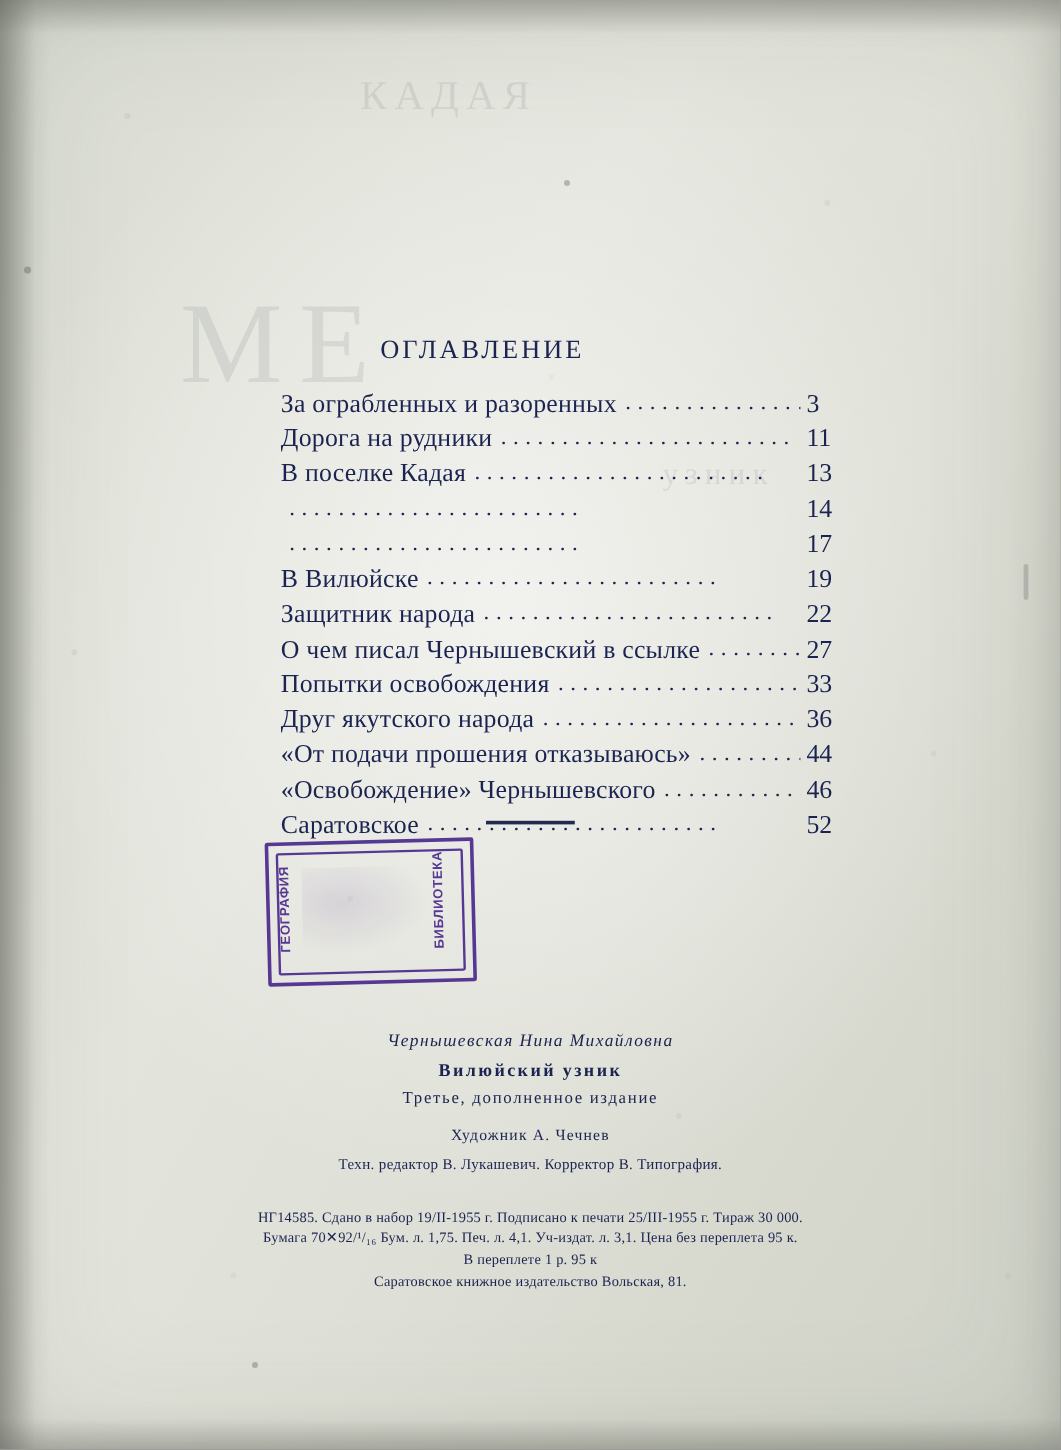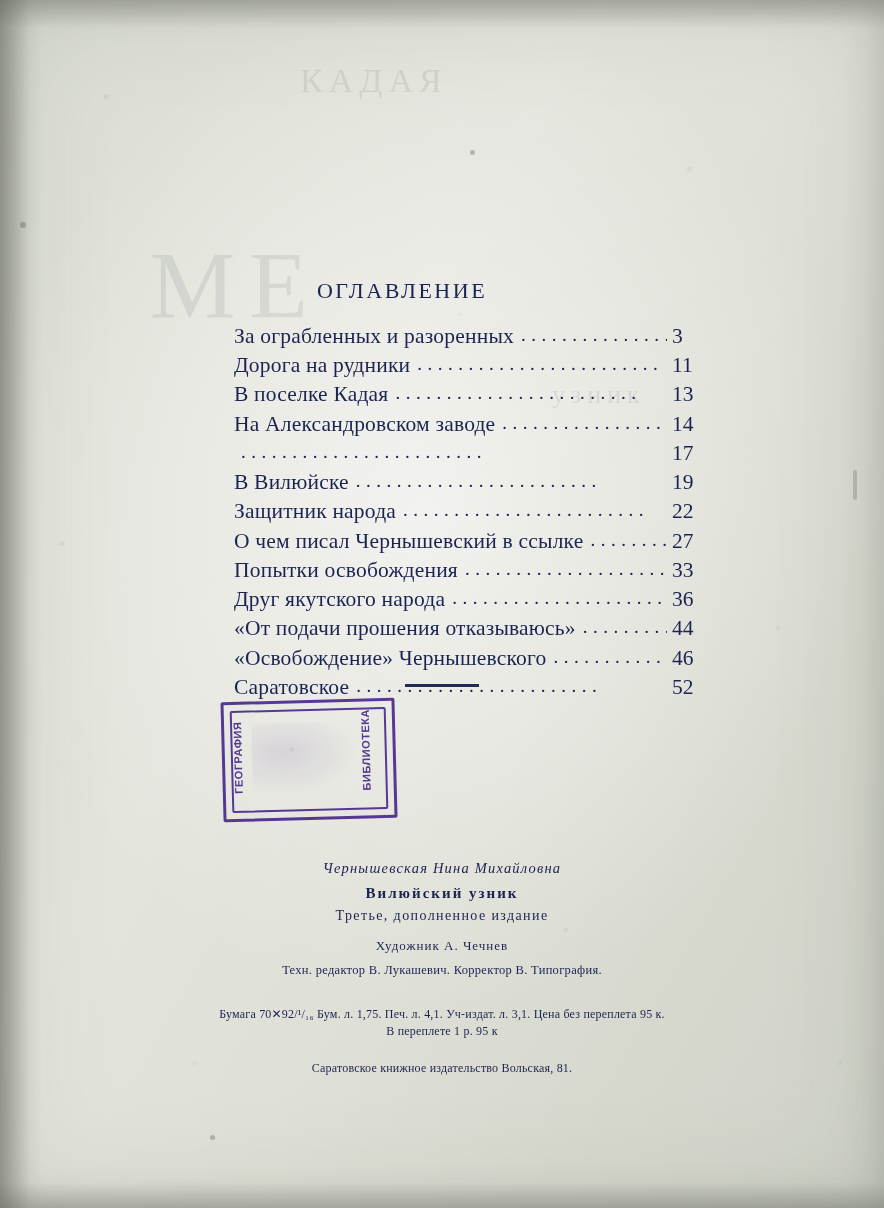--- a/index.html
+++ b/index.html
@@ -283,21 +283,20 @@
           <span class="t">Дорога на рудники</span>
           <span class="dots">........................</span>
           <span class="pg">11</span>
         </div>
         <div class="toc-row">
           <span class="t">В поселке Кадая</span>
           <span class="dots">........................</span>
           <span class="pg">13</span>
         </div>
         <div class="toc-row">
-          <span class="t">На Александровском заводе</span>
           <span class="dots">........................</span>
           <span class="pg">14</span>
         </div>
         <div class="toc-row">
           <span class="dots">........................</span>
           <span class="pg">17</span>
         </div>
         <div class="toc-row">
           <span class="t">В Вилюйске</span>
           <span class="dots">........................</span>
@@ -353,20 +352,21 @@
     <div class="colophon author-line">Чернышевская Нина Михайловна</div>
     <div class="colophon book-title">Вилюйский узник</div>
     <div class="colophon edition">Третье, дополненное издание</div>
     <div class="colophon artist">Художник А. Чечнев</div>
 
     <div class="colophon credits">
       <div>Техн. редактор В. Лукашевич. Корректор В. Типография.</div>
     </div>
 
     <div class="colophon imprint">
+      <div class="nobr">НГ14585. Сдано в набор 19/II-1955 г.  Подписано к печати 25/III-1955 г. Тираж 30 000.</div>
       <div class="nobr">Бумага 70✕92/¹/₁₆ Бум. л. 1,75. Печ. л. 4,1. Уч-издат. л. 3,1. Цена без переплета 95 к.</div>
       <div>В переплете 1 р. 95 к</div>
     </div>
 
     <div class="colophon publisher">
       <div>Саратовское книжное издательство Вольская, 81.</div>
     </div>
 
   </div>
 

